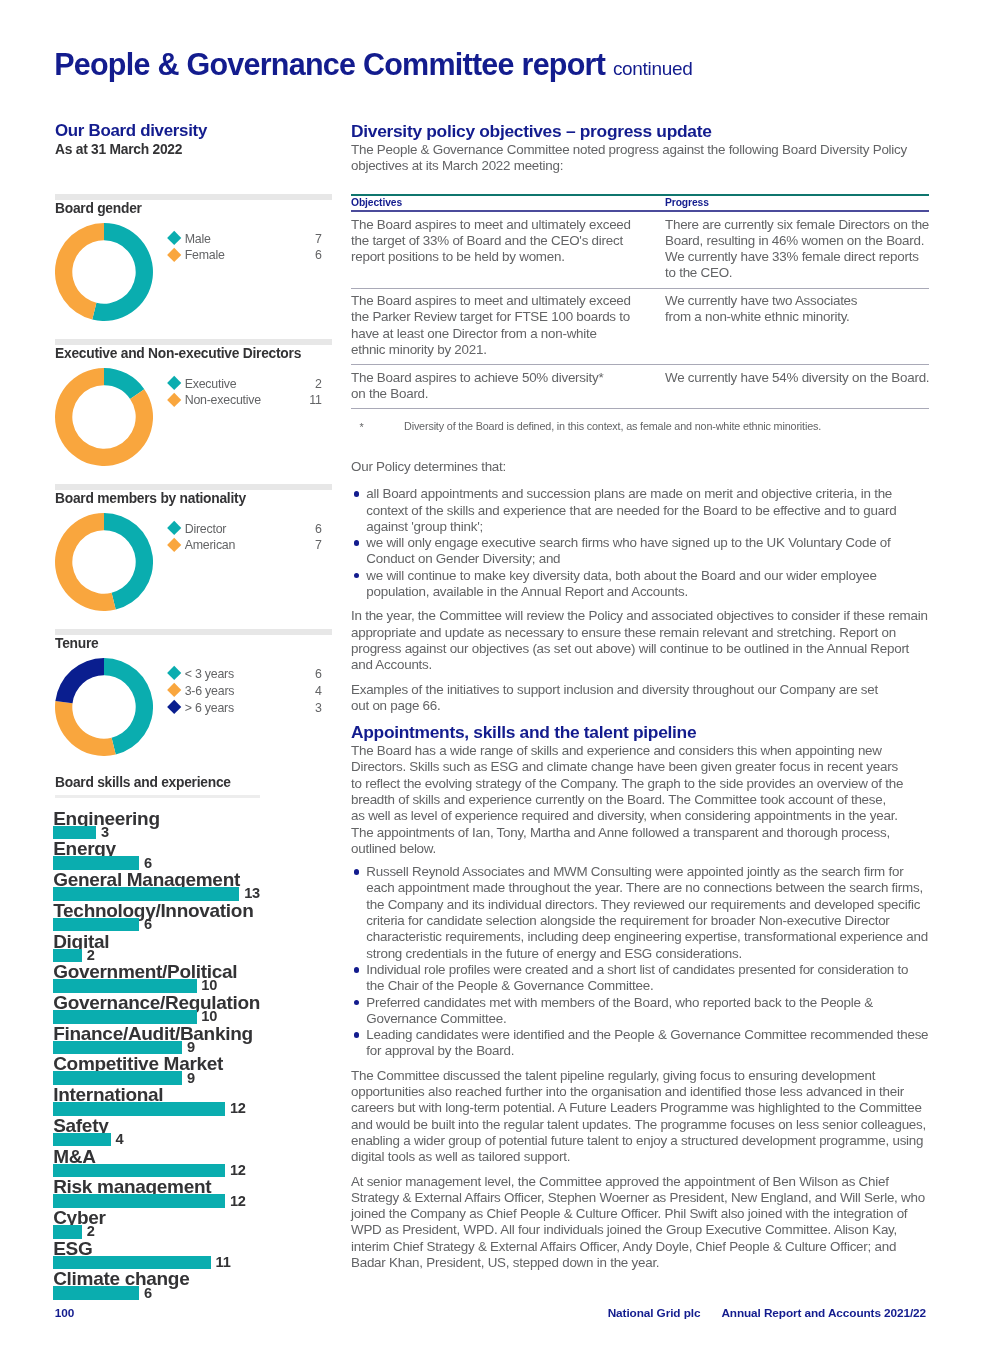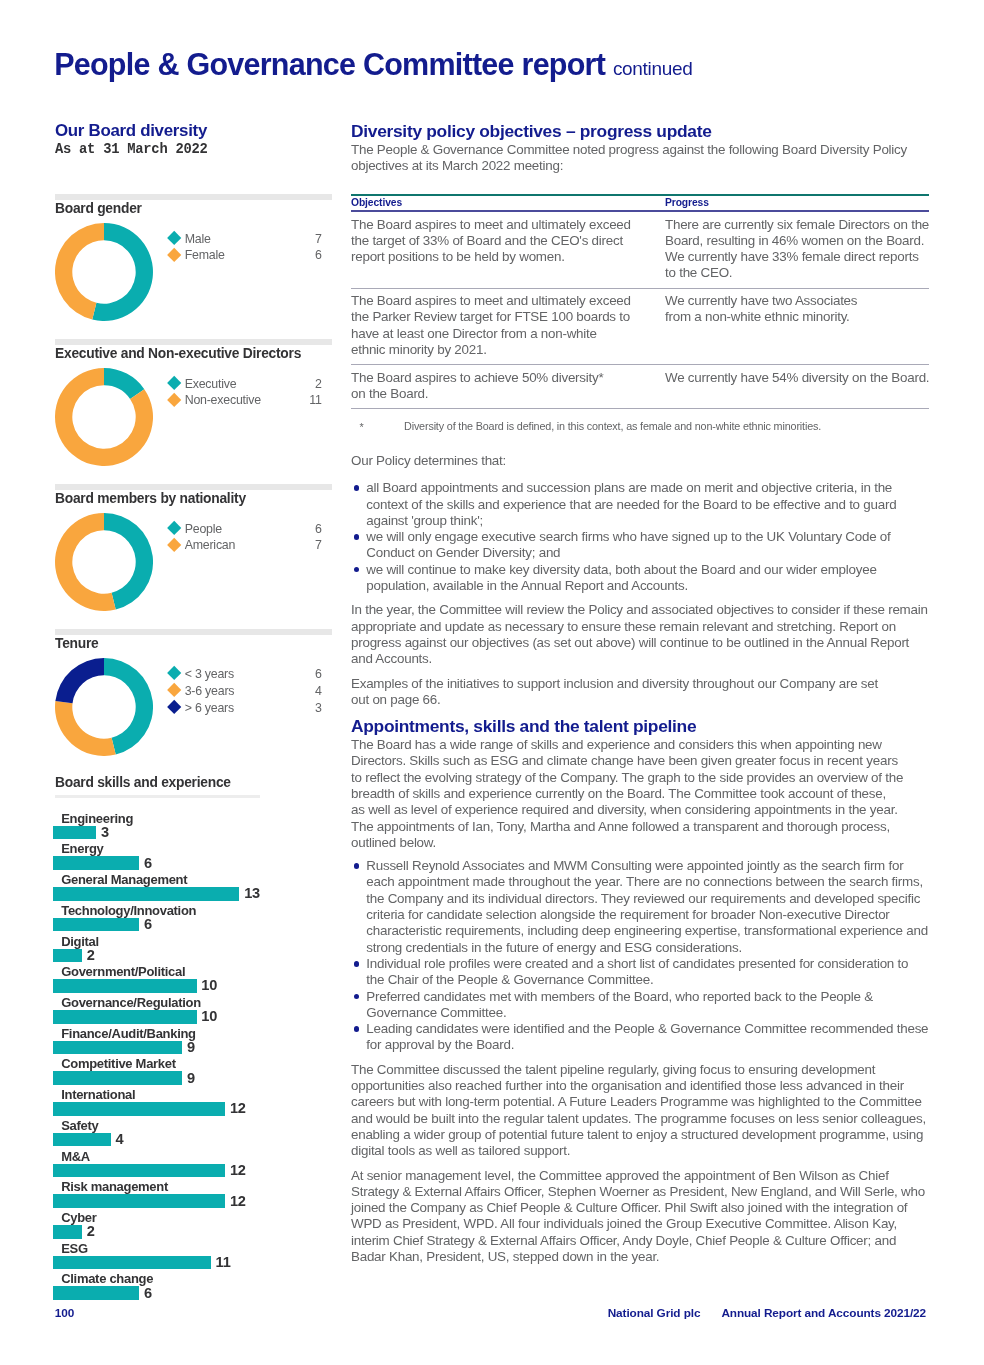--- a/index.html
+++ b/index.html
@@ -5,36 +5,36 @@
 <style>
   html,body{margin:0;padding:0;background:#ffffff;}
   body{width:984px;height:1365px;font-family:"Liberation Sans",sans-serif;}
   .page{position:relative;width:984px;height:1365px;overflow:hidden;background:#fff;}
   
   .page-title{position:absolute;left:54.2px;top:49px;margin:0;font-size:30.5px;font-weight:bold;color:#131C8E;letter-spacing:-0.75px;white-space:nowrap;line-height:30px;}
   .page-title .cont{font-size:19px;font-weight:normal;letter-spacing:-0.3px;}
   
   .left-col{position:absolute;left:55px;top:121px;width:277px;overflow:visible;}
   .lc-head{font-size:16.9px;font-weight:bold;color:#131C8E;margin:0;line-height:19px;letter-spacing:-0.3px;}
-  .lc-sub{font-size:13.8px;font-weight:bold;color:#333335;margin:2px 0 0 0;line-height:16px;letter-spacing:-0.25px;font-family:Liberation Mono, monospace;}
+  .lc-sub{font-size:13.8px;font-weight:bold;color:#333335;margin:2px 0 0 0;line-height:16px;letter-spacing:-0.25px;}
   .chart-block{position:absolute;left:0;width:330px;}
   .rule{height:6px;background:#E7E7E7;width:277px;}
   .rule.short{width:205px;height:3.5px;background:#EDEDED;}
   .ct-title{font-size:13.8px;font-weight:bold;color:#333335;margin:0;letter-spacing:-0.25px;position:absolute;left:0;top:8.4px;line-height:14px;}
   .donut-row{position:relative;}
   .donut{position:absolute;left:0.2px;top:23.5px;line-height:0;}
   .legend{position:absolute;left:112.2px;top:32px;width:154.5px;}
   .legend-item{position:relative;height:16.9px;font-size:12.4px;color:#636466;letter-spacing:-0.23px;}
   .legend .dia{position:absolute;left:2.1px;top:1.6px;width:10.4px;height:10.4px;transform:rotate(45deg);}
   .legend .lbl{position:absolute;left:17.5px;top:0;white-space:nowrap;}
   .legend .val{position:absolute;right:0;top:0;text-align:right;}
   
   .bars{position:relative;}
   .bar-item{position:absolute;left:0;width:277px;height:30.7px;}
-  .bar-label{position:absolute;left:-1.8px;top:0;font-size:13px;font-weight:bold;color:#333335;line-height:15px;letter-spacing:-0.3px;white-space:nowrap;margin-left:8px;}
+  .bar-label{position:absolute;left:-1.8px;top:0;font-size:19px;font-weight:bold;color:#333335;line-height:15px;letter-spacing:-0.3px;white-space:nowrap;}
   .bar-row{position:absolute;left:0;top:15px;height:13.5px;width:277px;}
   .bar{position:absolute;left:-1.6px;top:0;height:13.5px;background:#0AADAF;}
   .bar-val{position:absolute;top:-1.8px;font-size:14.6px;font-weight:bold;color:#333335;letter-spacing:-0.25px;}
   
   .right-col{position:absolute;left:351px;top:121px;width:574px;color:#636466;}
   .rc-head{font-size:17.4px;font-weight:bold;color:#131C8E;margin:0;line-height:20px;letter-spacing:-0.3px;}
   .rc-head2{font-size:17.4px;font-weight:bold;color:#131C8E;margin:0;line-height:20px;letter-spacing:-0.3px;}
   .rc-p{font-size:13.4px;line-height:16.3px;margin:0;color:#636466;letter-spacing:-0.24px;width:578px;}
   .rc-p + .rc-p{margin-top:10px;}
   
@@ -112,21 +112,21 @@
           <div class="rule"></div>
           <div class="ct-title">Board members by nationality</div>
           <div class="donut-row">
             <span class="donut"><svg width="98" height="98" viewBox="0 0 98 98">
                 <path d="M 49.00 0.00 A 49 49 0 0 1 60.73 96.58 L 56.59 79.78 A 31.7 31.7 0 0 0 49.00 17.30 Z" fill="#0AADAF"></path>
                 <path d="M 60.73 96.58 A 49 49 0 1 1 49.00 0.00 L 49.00 17.30 A 31.7 31.7 0 1 0 56.59 79.78 Z" fill="#F9A63E"></path>
               </svg></span>
             <div class="legend">
               <div class="legend-item">
                 <span class="dia" style="background:#0AADAF"></span>
-                <span class="lbl">People</span>
+                <span class="lbl">Director</span>
                 <span class="val">6</span>
               </div>
               <div class="legend-item">
                 <span class="dia" style="background:#F9A63E"></span>
                 <span class="lbl">American</span>
                 <span class="val">7</span>
               </div>
             </div>
           </div>
         </div>
@@ -312,21 +312,21 @@
             </td>
             <td>
               <div style="width:290px">We currently have 54% diversity on the Board.</div>
             </td>
           </tr>
         </tbody>
     </table>
 
     <div class="fn"><span class="star">*</span><span>Diversity of the Board is defined, in this context, as female and non-white ethnic minorities.</span></div>
 
-    <p class="rc-p" style="margin-top:20px;">Our Policy determines that:</p>
+    <p class="rc-p" style="margin-top:26px;">Our Policy determines that:</p>
     <ul class="bul" id="policy-bullets" style="margin-top:11px;">
         <li style="white-space: pre-wrap;">all Board appointments and succession plans are made on merit and objective criteria, in the
 context of the skills and experience that are needed for the Board to be effective and to guard
 against 'group think';</li>
         <li style="white-space: pre-wrap;">we will only engage executive search firms who have signed up to the UK Voluntary Code of
 Conduct on Gender Diversity; and</li>
         <li style="white-space: pre-wrap;">we will continue to make key diversity data, both about the Board and our wider employee
 population, available in the Annual Report and Accounts.</li>
       </ul>
     <p class="rc-p" style="margin-top: 8px; white-space: pre-wrap;">In the year, the Committee will review the Policy and associated objectives to consider if these remain

